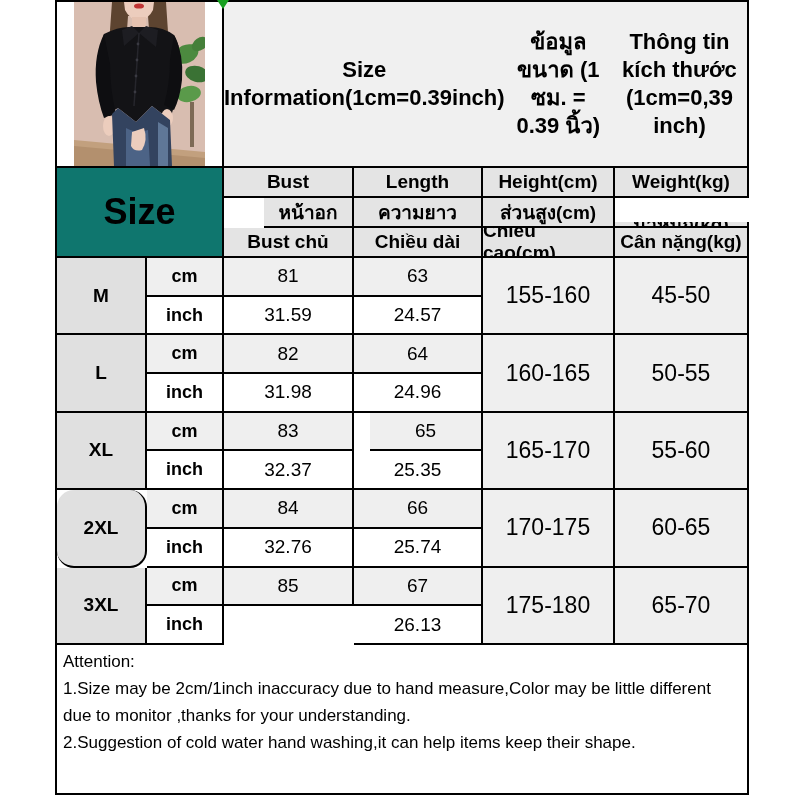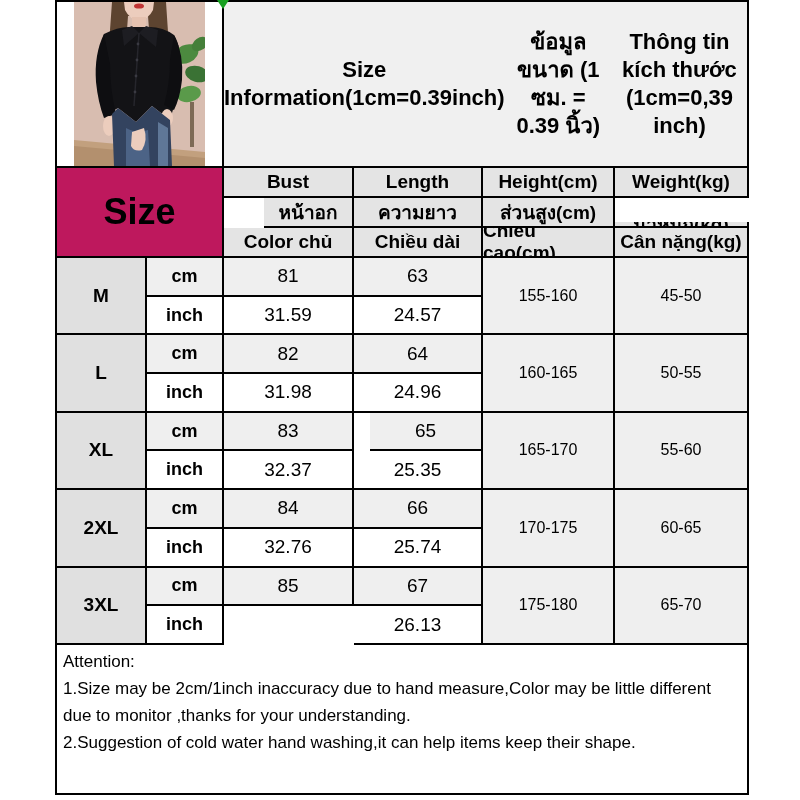--- a/index.html
+++ b/index.html
@@ -18,28 +18,28 @@
   }
   .c{
     border-right:2px solid #000;border-bottom:2px solid #000;
     display:flex;align-items:center;justify-content:center;
     overflow:hidden;box-sizing:border-box;
   }
   .photo-cell{background:#ffffff;align-items:flex-start;}
   .title-cell{background:#f0f0f0;flex-direction:row;justify-content:center;gap:4px;}
   .title-line{font-weight:bold;font-size:22px;line-height:28px;text-align:center;}
   .title-line.en{font-size:22px;}
-  .size-cell{background:#be185d;font-weight:bold;font-size:36px;}
+  .size-cell{background:#0f766e;font-weight:bold;font-size:36px;}
   .hdr{background:#e4e4e4;font-weight:bold;font-size:19px;}
   .size-letter{background:#e0e0e0;font-weight:bold;font-size:19px;}
   .unit{font-weight:bold;font-size:18px;}
   .val{font-weight:400;font-size:19px;}
   .cm-row{background:#efefef;}
   .inch-row{background:#ffffff;}
-  .merged{background:#efefef;font-weight:400;font-size:16px;}
+  .merged{background:#efefef;font-weight:400;font-size:23px;}
   .attention-cell{
     background:#ffffff;flex-direction:column;align-items:flex-start;justify-content:flex-start;
     padding:3px 4px 0 6px;font-size:17px;line-height:27px;
   }
   .attention-cell div{width:100%;}
   .green-marker{
     position:absolute;left:217px;top:0;width:0;height:0;
     border-left:6px solid transparent;border-right:6px solid transparent;
     border-top:9px solid #16a01f;z-index:5;
   }
@@ -114,21 +114,21 @@
   <div class="c hdr" style="grid-column:4;grid-row:2;">Length</div>
   <div class="c hdr" style="grid-column:3;grid-row:2;">Bust</div>
   <div class="c hdr" style="grid-column:5;grid-row:2;">Height(cm)</div>
   <div class="c hdr" style="grid-column:6;grid-row:2;">Weight(kg)</div>
 
   <div class="c hdr" style="grid-column:3;grid-row:3;margin-left:40px;">หน้าอก</div>
   <div class="c hdr" style="grid-column:4;grid-row:3;">ความยาว</div>
   <div class="c hdr" style="grid-column:5;grid-row:3;">ส่วนสูง(cm)</div>
   <div class="c hdr" style="grid-column:6;grid-row:3;margin-top:24px;">น้ำหนัก(kg)</div>
 
-  <div class="c hdr" style="grid-column:3;grid-row:4;">Color chủ</div>
+  <div class="c hdr" style="grid-column:3;grid-row:4;">Bust chủ</div>
   <div class="c hdr" style="grid-column:4;grid-row:4;">Chiều dài</div>
   <div class="c hdr" style="grid-column:5;grid-row:4;">Chiều cao(cm)</div>
   <div class="c hdr" style="grid-column:6;grid-row:4;">Cân nặng(kg)</div>
 
   <div class="c size-letter" style="grid-column:1;grid-row:5/7;">M</div>
   <div class="c unit cm-row" style="grid-column:2;grid-row:5;">cm</div>
   <div class="c val cm-row" style="grid-column:3;grid-row:5;">81</div>
   <div class="c val cm-row" style="grid-column:4;grid-row:5;">63</div>
   <div class="c merged" style="grid-column:5;grid-row:5/7;">155-160</div>
   <div class="c merged" style="grid-column:6;grid-row:5/7;">45-50</div>
@@ -149,21 +149,21 @@
   <div class="c size-letter" style="grid-column:1;grid-row:9/11;">XL</div>
   <div class="c unit cm-row" style="grid-column:2;grid-row:9;">cm</div>
   <div class="c val cm-row" style="grid-column:3;grid-row:9;">83</div>
   <div class="c val cm-row" style="grid-column:4;grid-row:9;margin-left:16px;">65</div>
   <div class="c merged" style="grid-column:5;grid-row:9/11;">165-170</div>
   <div class="c merged" style="grid-column:6;grid-row:9/11;">55-60</div>
   <div class="c unit inch-row" style="grid-column:2;grid-row:10;">inch</div>
   <div class="c val inch-row" style="grid-column:3;grid-row:10;">32.37</div>
   <div class="c val inch-row" style="grid-column:4;grid-row:10;">25.35</div>
 
-  <div class="c size-letter" style="grid-column:1;grid-row:11/13;">2XL</div>
+  <div class="c size-letter" style="grid-column:1;grid-row:11/13;border-radius:17px;">2XL</div>
   <div class="c unit cm-row" style="grid-column:2;grid-row:11;">cm</div>
   <div class="c val cm-row" style="grid-column:3;grid-row:11;">84</div>
   <div class="c val cm-row" style="grid-column:4;grid-row:11;">66</div>
   <div class="c merged" style="grid-column:5;grid-row:11/13;">170-175</div>
   <div class="c merged" style="grid-column:6;grid-row:11/13;">60-65</div>
   <div class="c unit inch-row" style="grid-column:2;grid-row:12;">inch</div>
   <div class="c val inch-row" style="grid-column:3;grid-row:12;">32.76</div>
   <div class="c val inch-row" style="grid-column:4;grid-row:12;">25.74</div>
 
   <div class="c size-letter" style="grid-column:1;grid-row:13/15;">3XL</div>

